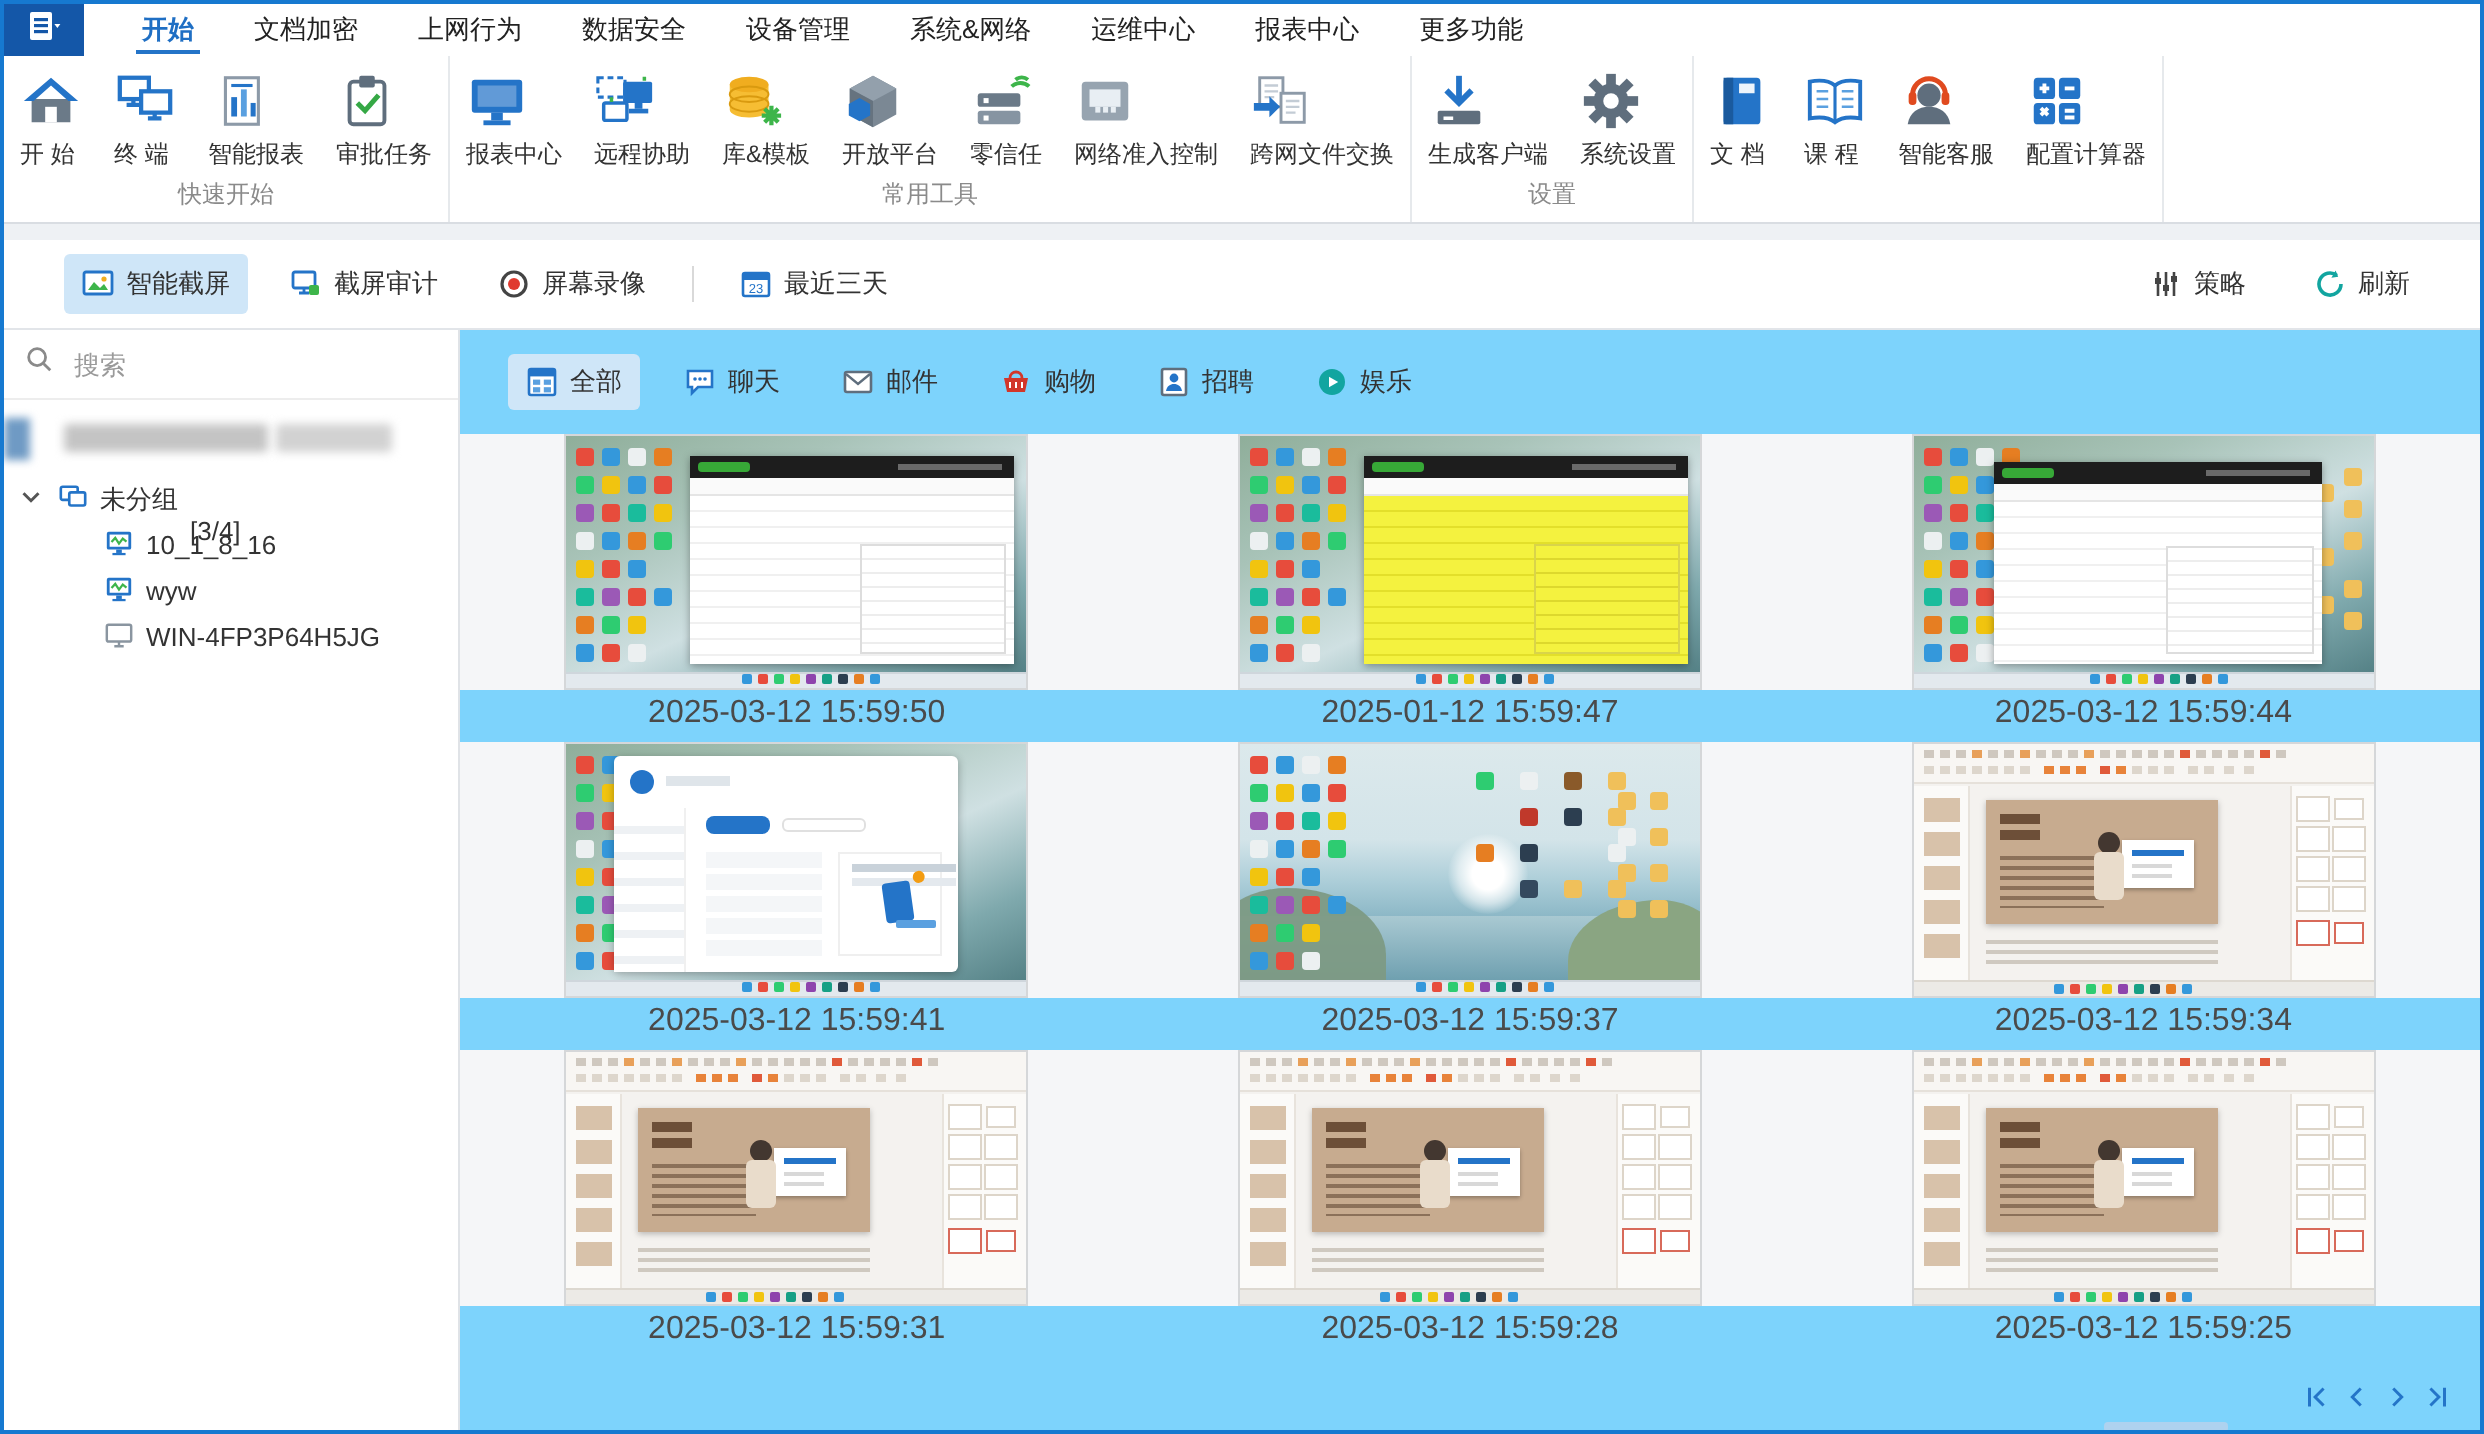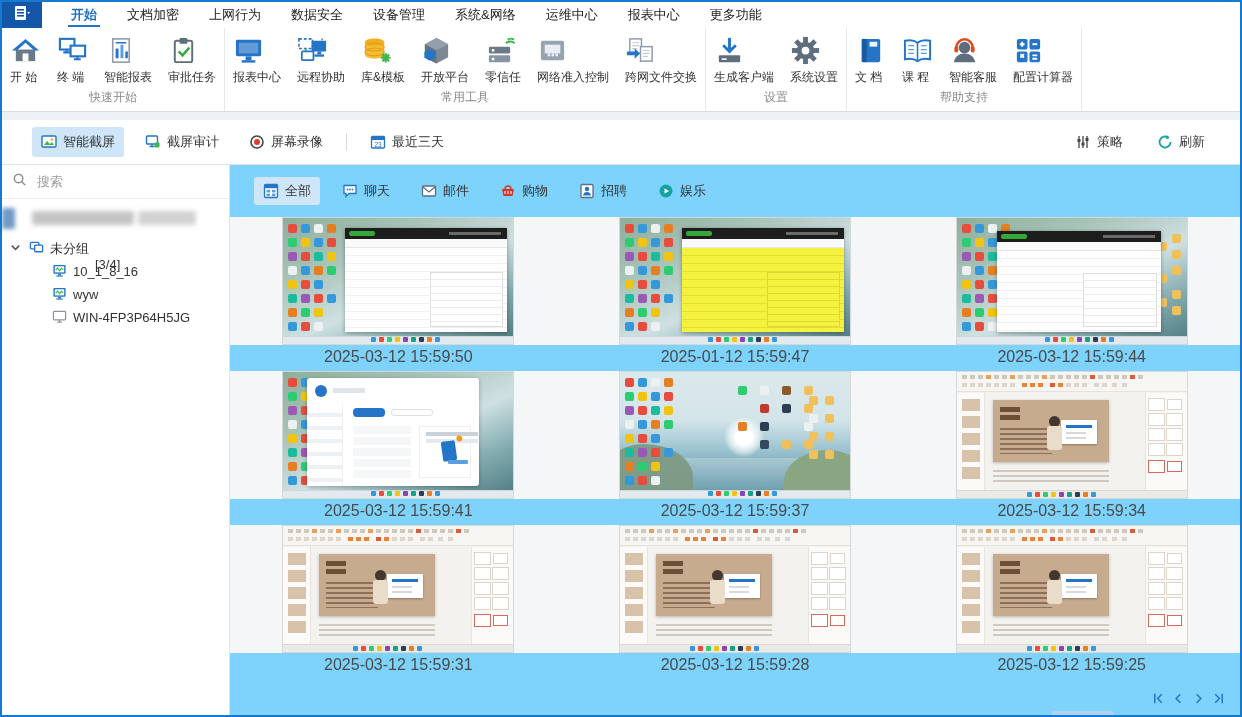--- a/index.html
+++ b/index.html
@@ -397,21 +397,20 @@
                   <path d="M9.5 7v5M7 9.5h5"></path>
                   <path d="M20 9.5h5"></path>
                   <path d="M7.7 19.7l3.6 3.6M11.3 19.7l-3.6 3.6"></path>
                   <path d="M20 21h5M20 24.5h5"></path>
                 </g>
               </svg>
             </span>
           <span class="rl">配置计算器</span>
         </div>
         </div>
-     <div class="rlabel">帮助支持</div>
    </div>
     </div>
   <div class="gapstrip"></div>
 
   <div class="tb2" id="tb2">
       <div class="chip selected">
          <span>
           <svg viewBox="0 0 16 16">
             <rect x="1" y="2" width="14" height="11" rx="1" fill="#fff" stroke="#2474c8" stroke-width="1.4"></rect>
             <path d="M3 11l3-4 3 3 2-2 2 3z" fill="#3db54a"></path>

